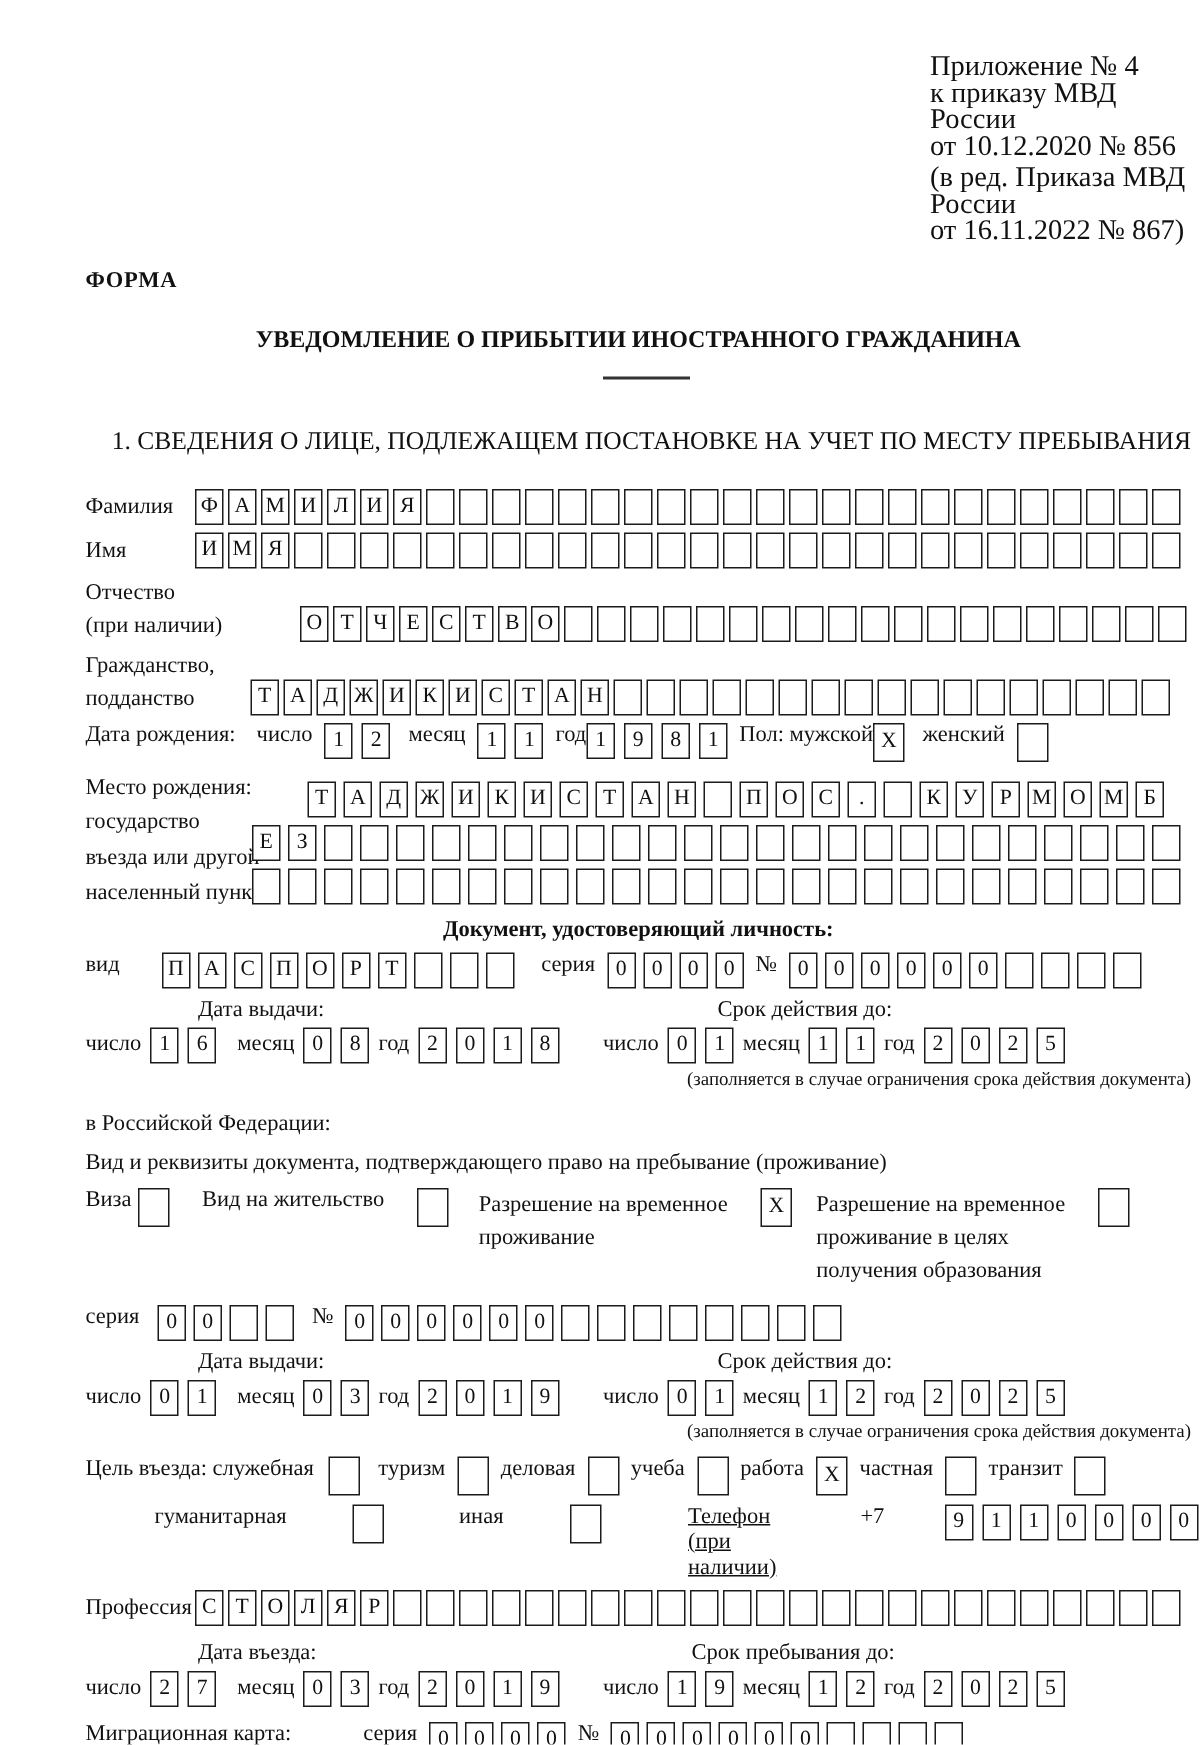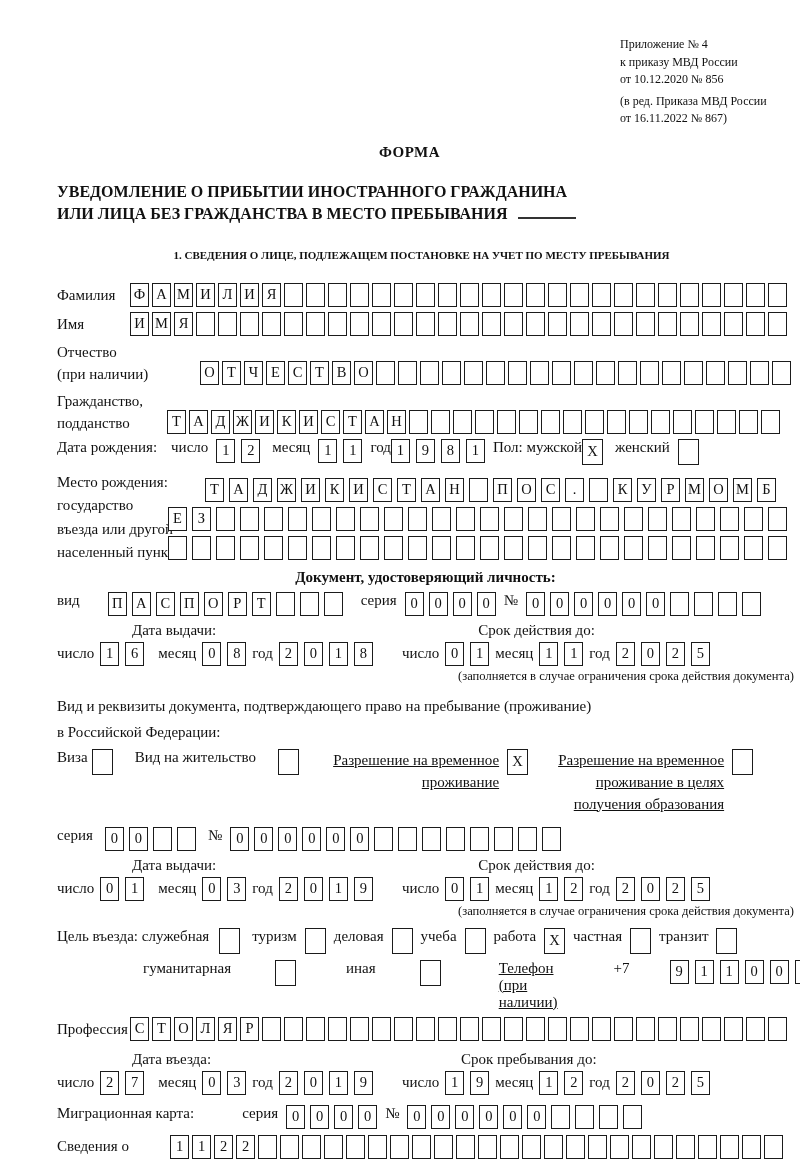--- a/index.html
+++ b/index.html
@@ -1,25 +1,25 @@
 <!DOCTYPE html>
 <html><head>
 <meta charset="utf-8">
 <style>
   html,body{margin:0;padding:0;background:#fff;}
   body{width:800px;height:1163px;overflow:hidden;color:#111;
        font-family:"Liberation Serif", "DejaVu Serif", serif;font-size:15px;}
   .page{padding:36px 6px 0 57px;position:relative;}
   
-  .appendix{margin-left:563px;font-size:12px;line-height:17.5px;}
+  .appendix{margin-left:563px;font-size:19px;line-height:17.5px;}
   .amend{margin-top:4px;}
-  .forma{margin-top:16px;margin-right:32px;text-align:center;font-weight:bold;font-size:15px;letter-spacing:.5px;}
-  .title{margin-top:20px;font-weight:bold;font-size:16px;line-height:22px;}
+  .forma{margin-top:16px;margin-right:32px;text-align:left;font-weight:bold;font-size:15px;letter-spacing:.5px;}
+  .title{margin-top:20px;text-align:center;font-weight:bold;font-size:16px;line-height:22px;}
   .title-underline{display:inline-block;width:58px;border-bottom:2px solid #333;margin-left:10px;}
-  .section1{margin-top:24px;margin-bottom:22px;text-align:center;font-weight:bold;font-size:11px;white-space:nowrap;margin-left:-8px;}
+  .section1{margin-top:24px;margin-bottom:22px;text-align:right;font-weight:normal;font-size:17px;white-space:nowrap;margin-left:-8px;}
   
   .cells{display:flex;gap:3px;}
   .cells.g5{gap:5px;}
   .cell{flex:none;width:19px;height:24px;box-sizing:border-box;border:1.6px solid #1b1b1b;background:#fff;
         display:flex;align-items:center;justify-content:center;font-size:14.5px;}
   .cells.dg{gap:6px;}
   .cells.cb .cell{width:21px;height:26px;}
   
   .frow{display:flex;align-items:center;margin-bottom:5px;}
   .frow.top{align-items:flex-end;}
@@ -34,21 +34,21 @@
   .center-bold{text-align:center;font-weight:bold;margin:2px 0 6px;}
   .dhead{display:flex;margin-bottom:3px;}
   .dh-left{margin-left:75px;}
   .dh-right{margin-left:262px;}
   .drow{display:flex;align-items:center;}
   .dgroup{display:flex;align-items:center;gap:6px;}
   .dgroup.left{flex:none;width:345px;}
   .footnote{text-align:right;font-size:12.6px;margin:3px 0 9px;}
   .intro{line-height:26px;}
   .opts{display:flex;align-items:flex-start;margin:4px 0 12px;}
-  .opt-label.multi{text-align:right;line-height:22px;text-decoration:underline;}
+  .opt-label.multi{text-align:left;line-height:22px;}
   .reps{display:flex;align-items:flex-start;margin-top:2px;}
   .reps-labels{flex:none;width:113px;line-height:23px;}
   .reps-rows .cells{margin-bottom:6px;}
   .ml8{margin-left:8px;} .ml12{margin-left:12px;} .ml14{margin-left:14px;}
 </style>
 </head>
 <body>
 
 <div class="page">
 
@@ -58,21 +58,21 @@
     <div>от 10.12.2020 № 856</div>
     <div class="amend">
       <div>(в ред. Приказа МВД России</div>
       <div>от 16.11.2022 № 867)</div>
     </div>
   </div>
   <div class="forma">ФОРМА</div>
 
   <div class="title">
     <div>УВЕДОМЛЕНИЕ О ПРИБЫТИИ ИНОСТРАННОГО ГРАЖДАНИНА</div>
-    <div><span>ИЛИ ЛИЦА БЕЗ ГРАЖДАНСТВА В МЕСТО ПРЕБЫВАНИЯ</span><span class="title-underline"></span></div>
+    <div><span class="title-underline"></span></div>
   </div>
   <div class="section1">1. СВЕДЕНИЯ О ЛИЦЕ, ПОДЛЕЖАЩЕМ ПОСТАНОВКЕ НА УЧЕТ ПО МЕСТУ ПРЕБЫВАНИЯ</div>
 
   <div class="frow">
     <span class="flabel">Фамилия</span>
     <span class="cells">
         <span class="cell">Ф</span>
         <span class="cell">А</span>
         <span class="cell">М</span>
         <span class="cell">И</span>
@@ -410,22 +410,22 @@
       <span class="cells dg">
           <span class="cell">2</span>
           <span class="cell">0</span>
           <span class="cell">2</span>
           <span class="cell">5</span>
         </span>
     </div>
   </div>
   <div class="footnote">(заполняется в случае ограничения срока действия документа)</div>
 
+  <div class="intro">в Российской Федерации:</div>
   <div class="intro">Вид и реквизиты документа, подтверждающего право на пребывание (проживание)</div>
-  <div class="intro">в Российской Федерации:</div>
   <div class="opts">
     <span>Виза</span>
     <span class="cells cb" style="margin-left:4px;">
         <span class="cell"></span>
       </span>
     <span style="margin-left:22px;">Вид на жительство</span>
     <span class="cells cb" style="margin-left:22px;">
         <span class="cell"></span>
       </span>
     <span class="opt-label multi" style="width:180px;margin-left:20px;">Разрешение на временное проживание</span>
@@ -532,21 +532,21 @@
       </span>
     <span class="ml8">частная</span>
     <span class="cells cb ml8">
         <span class="cell"></span>
       </span>
     <span class="ml8">транзит</span>
     <span class="cells cb ml8">
         <span class="cell"></span>
       </span>
   </div>
-  <div class="irow" style="margin-left:86px;gap:32px;">
+  <div class="irow" style="margin-left:46px;gap:32px;">
     <span>гуманитарная</span>
     <span class="cells cb ml12">
         <span class="cell"></span>
       </span>
     <span style="margin-left:18px;">иная</span>
     <span class="cells cb ml12">
         <span class="cell"></span>
       </span>
     <span style="margin-left:26px;text-decoration:underline;">Телефон (при наличии)</span>
     <span style="margin-left:24px;">+7</span>

